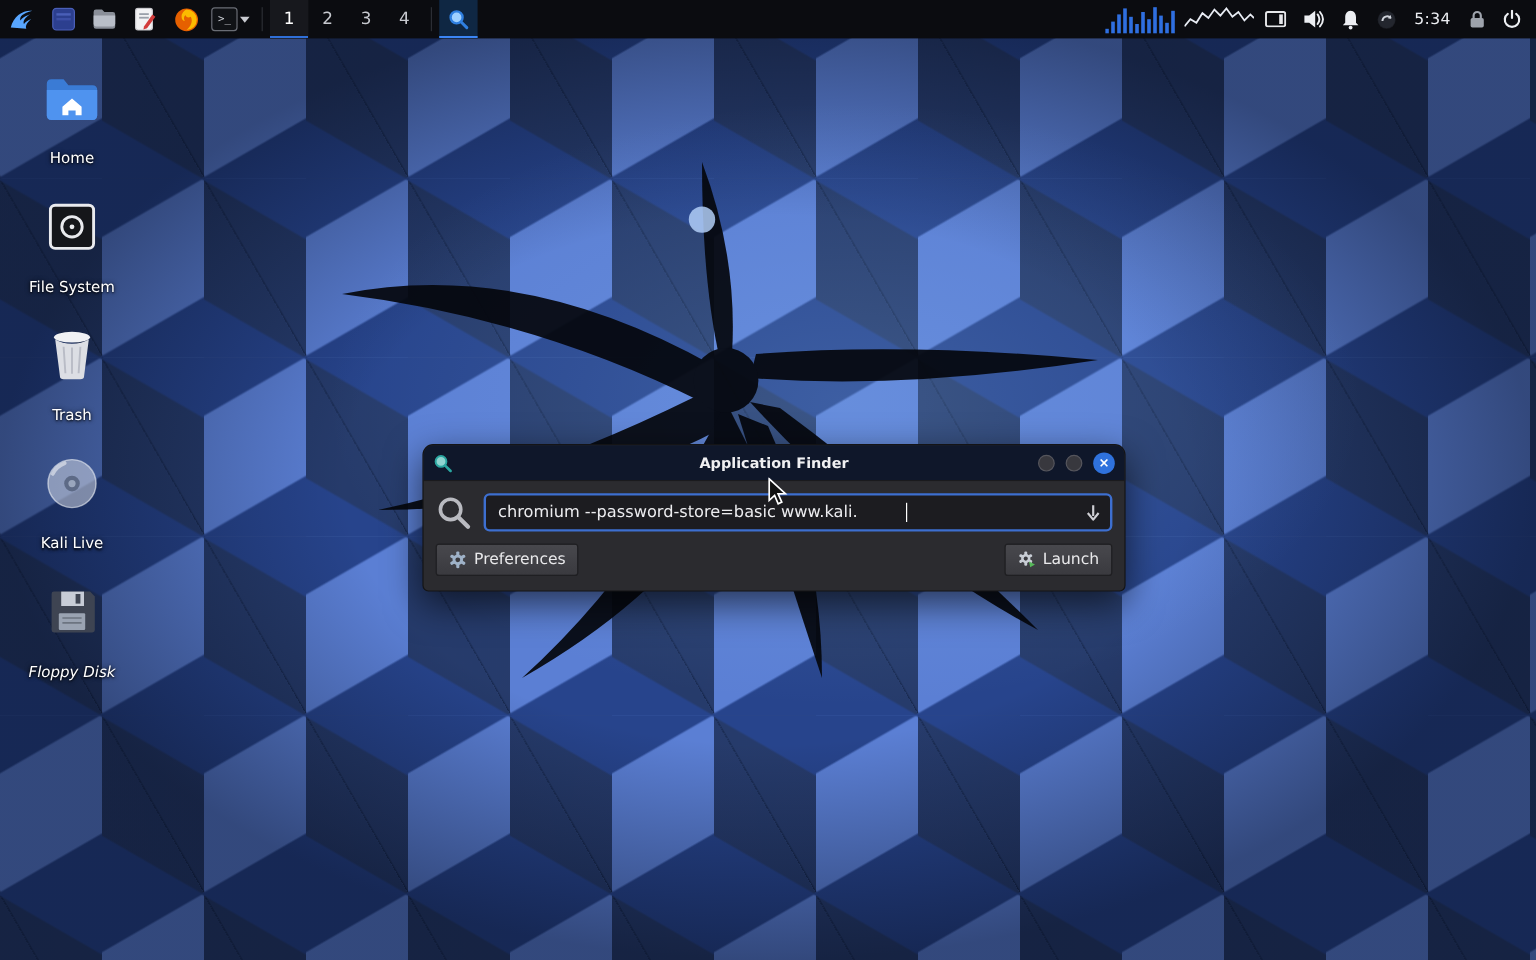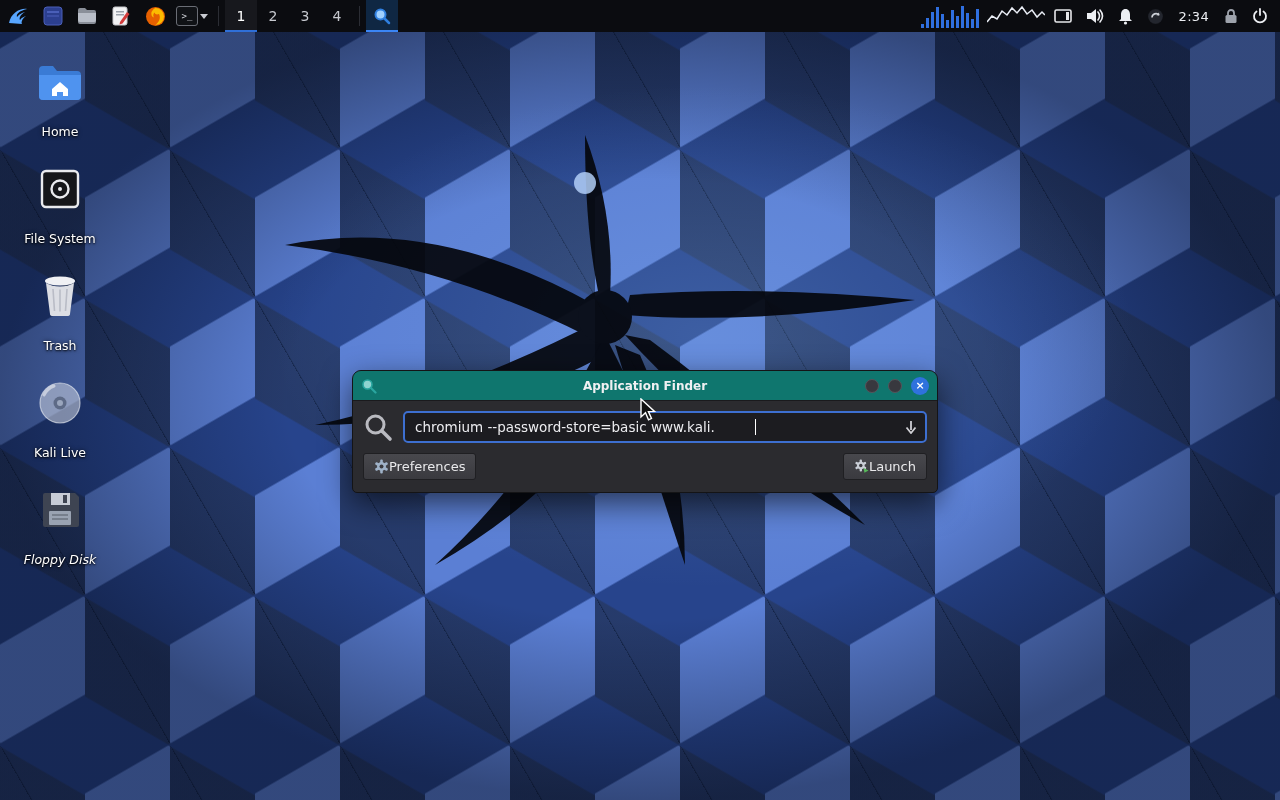--- a/index.html
+++ b/index.html
@@ -51,37 +51,37 @@
   
   .deskicon { position:absolute; width:100px; left:10px; text-align:center; z-index:3; cursor:pointer; }
   .deskicon .ico { width:52px; height:52px; margin:0 auto; display:flex; align-items:center; justify-content:center; }
   .deskicon .lbl { margin-top:16px; font-size:12.5px; color:#ffffff;
     text-shadow:0 1px 2px rgba(0,0,0,.95), 0 0 4px rgba(0,0,0,.7); }
 
   
   .dialog { position:absolute; left:352px; top:370px; width:586px; z-index:6;
     background:#2b2b2f; border:1px solid #141416; border-radius:9px 9px 5px 5px;
     box-shadow:0 10px 30px rgba(0,0,0,.6); }
-  .titlebar { height:30px; background:#0f766e; border-bottom:1px solid #1a1a1d;
+  .titlebar { height:30px; background:#0f172a; border-bottom:1px solid #1a1a1d;
     border-radius:8px 8px 0 0; position:relative; display:flex; align-items:center; padding:0 8px; cursor:default; }
   .titlebar .ttl { position:absolute; left:0; right:0; text-align:center;
     font-size:12px; font-weight:bold; color:#f0f0f2; pointer-events:none; }
   .wbtns { margin-left:auto; display:flex; align-items:center; gap:9px; z-index:2; }
   .wbtn { width:14px; height:14px; border-radius:50%; background:#38383e; border:1px solid #55555c; cursor:pointer; }
   .wbtn.close { width:18px; height:18px; background:#2f72dd; border:none; color:#fff; font-size:11px;
     display:flex; align-items:center; justify-content:center; line-height:1; font-weight:bold; }
   .dbody { padding:10px 10px 12px; }
   .row1 { display:flex; align-items:center; gap:10px; }
   .entry { flex:1; height:32px; background:#1c1c20; border:2px solid #3d6fd0; border-radius:5px;
     display:flex; align-items:center; padding-left:10px; cursor:text;gap:39px; }
   .entry .txt { font-size:13.5px; color:#ececef; white-space:nowrap; overflow:hidden; }
   .caret { display:inline-block; width:1px; height:16px; background:#ffffff; margin-left:1px; vertical-align:middle; }
   .entry-arrow { margin-left:auto; width:28px; height:100%; display:flex; align-items:center; justify-content:center; cursor:pointer; }
   .row2 { margin-top:10px; display:flex; justify-content:space-between; }
-  .gbtn { height:27px; display:inline-flex; align-items:center; padding:0 10px;
+  .gbtn { height:27px; display:inline-flex; align-items:center; gap:6px; padding:0 10px;
     background:linear-gradient(180deg,#48484d,#3a3a3f); border:1px solid #1f1f22; border-radius:3px;
     color:#e9e9eb; font-size:13px; cursor:pointer; }
 
   .cursor { position:absolute; left:638px; top:398px; z-index:20; pointer-events:none; }
 </style>
 </head>
 <body>
 
 <div class="wallpaper"></div>
 
@@ -212,21 +212,21 @@
 
   <div class="ptray">
     <svg width="17" height="17" viewBox="0 0 17 17">
       <circle cx="8.5" cy="8.5" r="7.5" fill="#1c1e24" stroke="#6b7widthsafe" stroke-width="0"></circle>
       <circle cx="8.5" cy="8.5" r="7" fill="#23262e"></circle>
       <path d="M5,9.5 A4,4 0 0 1 12,7" stroke="#cfd3da" stroke-width="1.6" fill="none"></path>
       <path d="M12,4.5 L12.4,7.6 L9.4,7.2 Z" fill="#cfd3da"></path>
     </svg>
   </div>
 
-  <div class="pclock">2:34</div>
+  <div class="pclock">5:34</div>
 
   <div class="ptray">
     <svg width="14" height="16" viewBox="0 0 14 16">
       <rect x="1.5" y="7" width="11" height="8" rx="1.5" fill="#9ea3ac"></rect>
       <path d="M4,7 V5 a3,3 0 0 1 6,0 V7" fill="none" stroke="#9ea3ac" stroke-width="1.8"></path>
     </svg>
   </div>
 
   <div class="ptray" style="padding-right:12px;">
     <svg width="16" height="16" viewBox="0 0 16 16">

